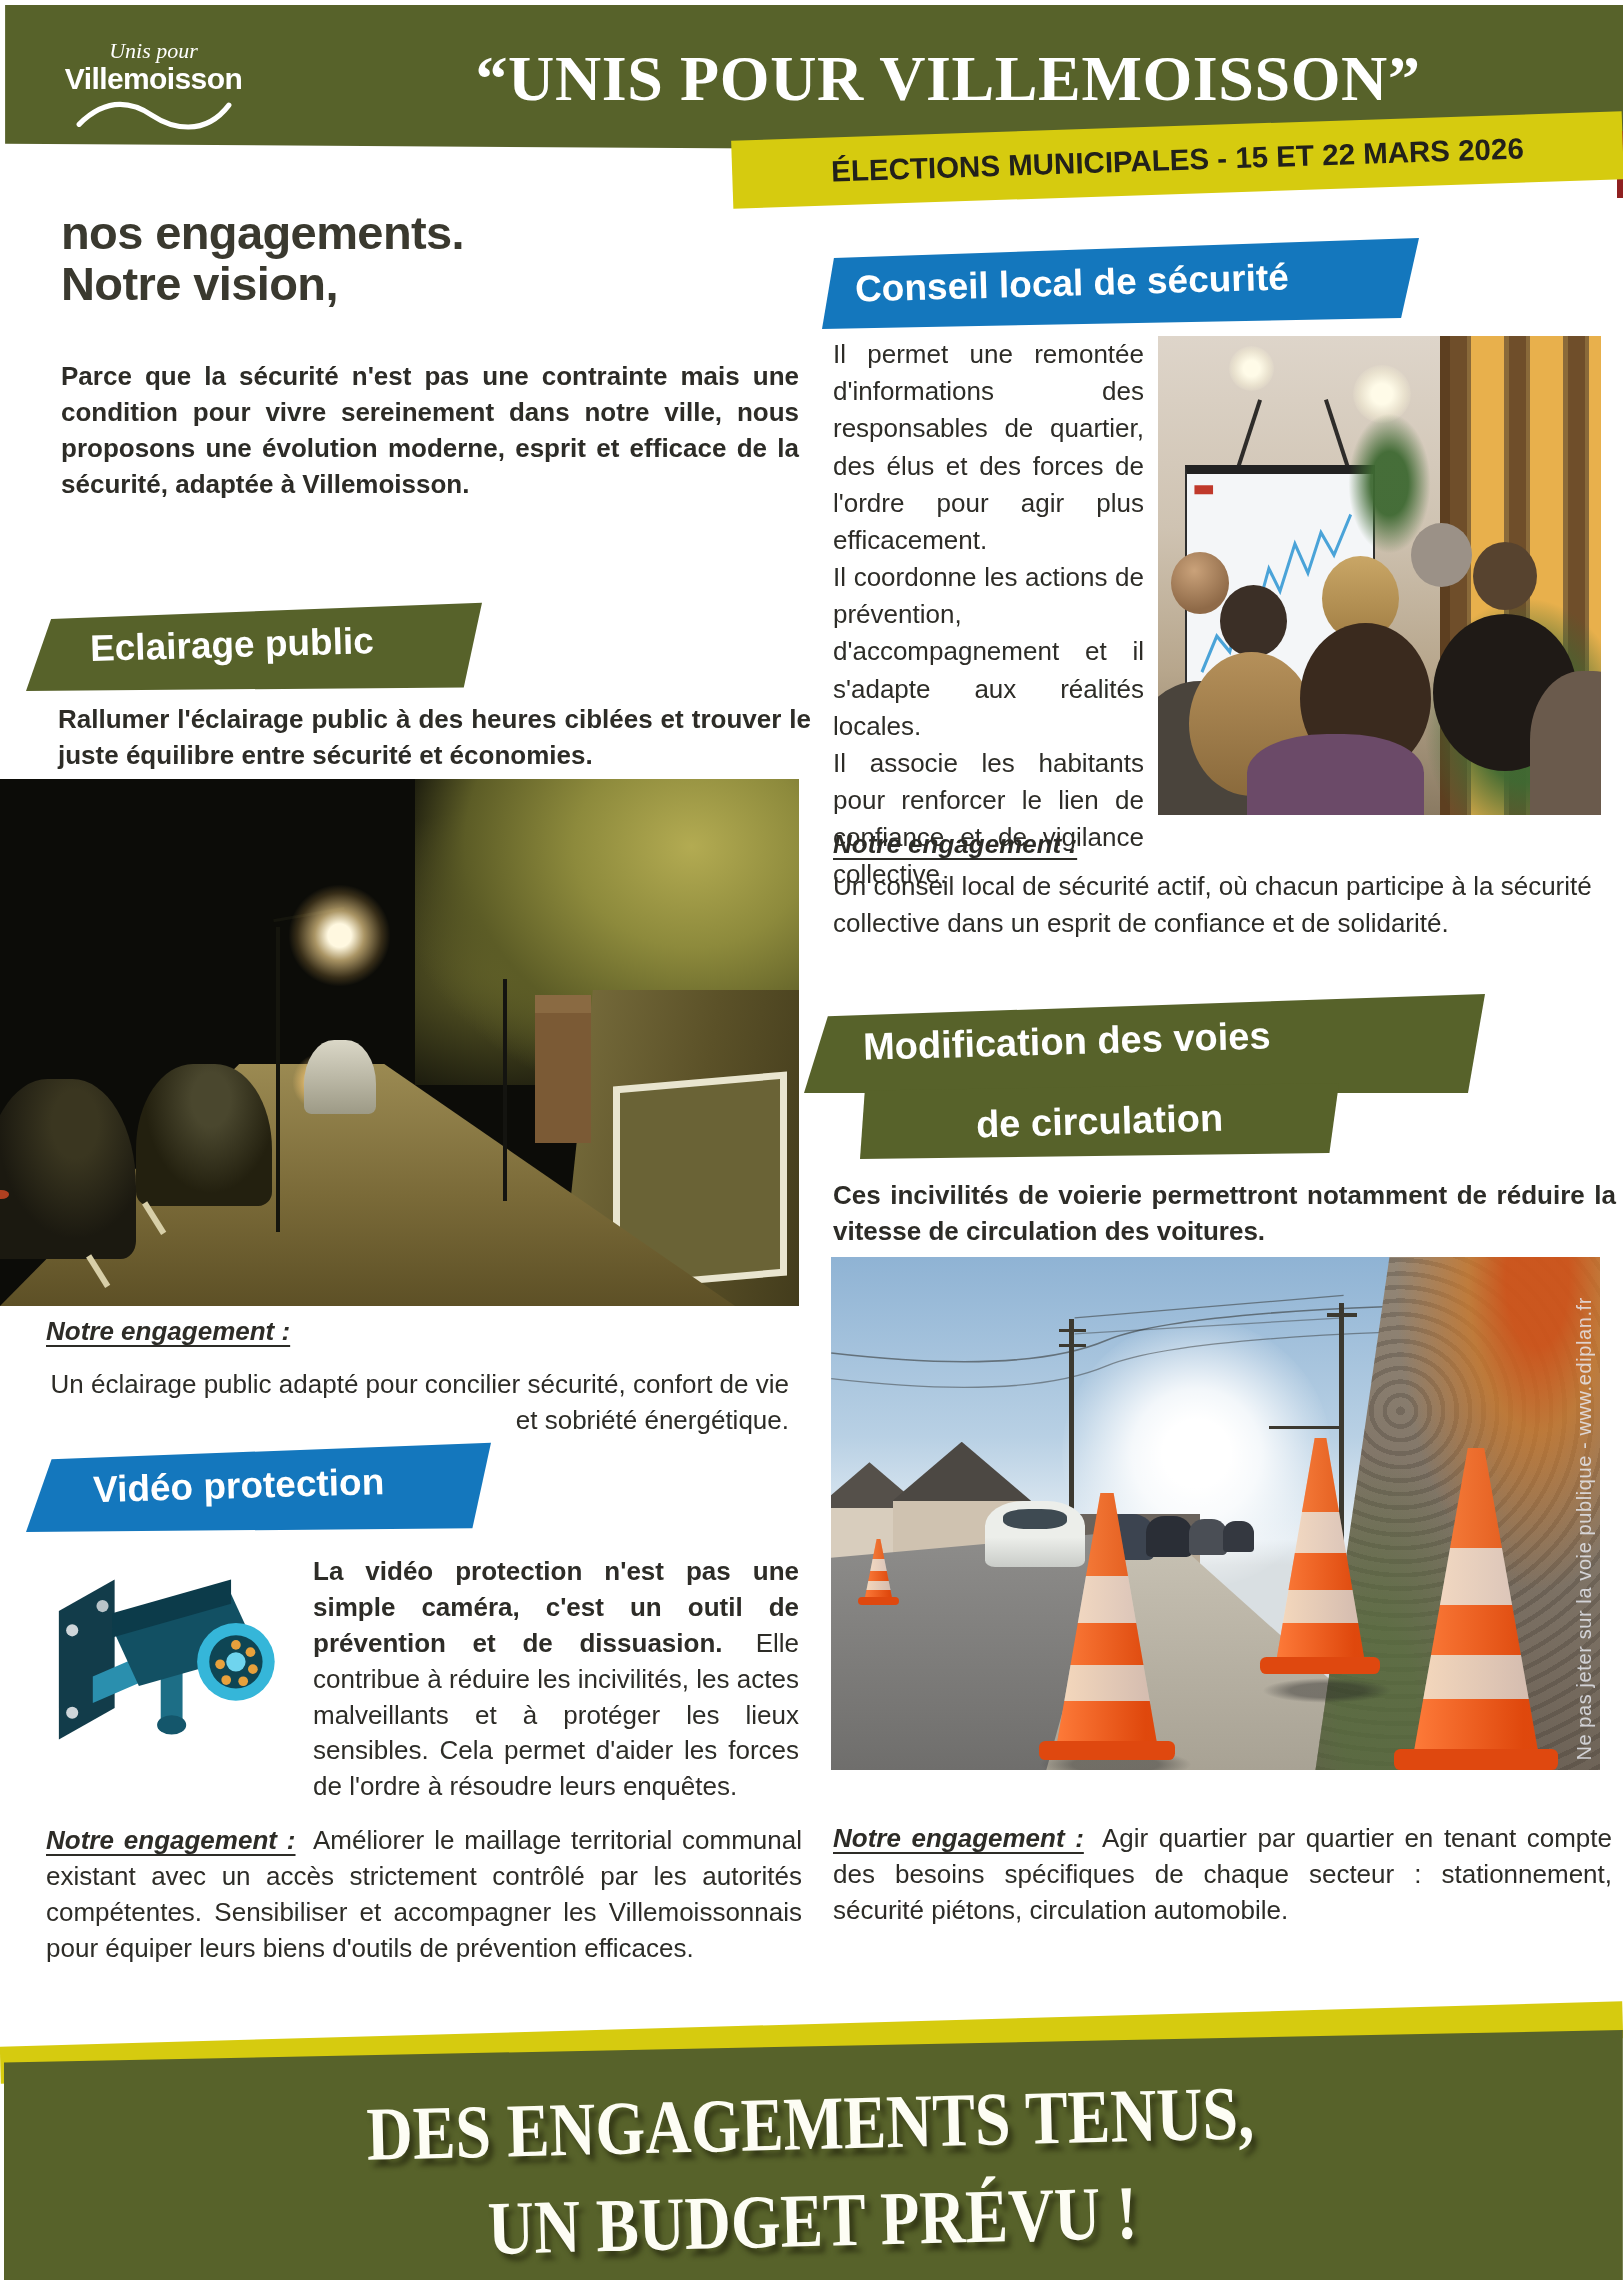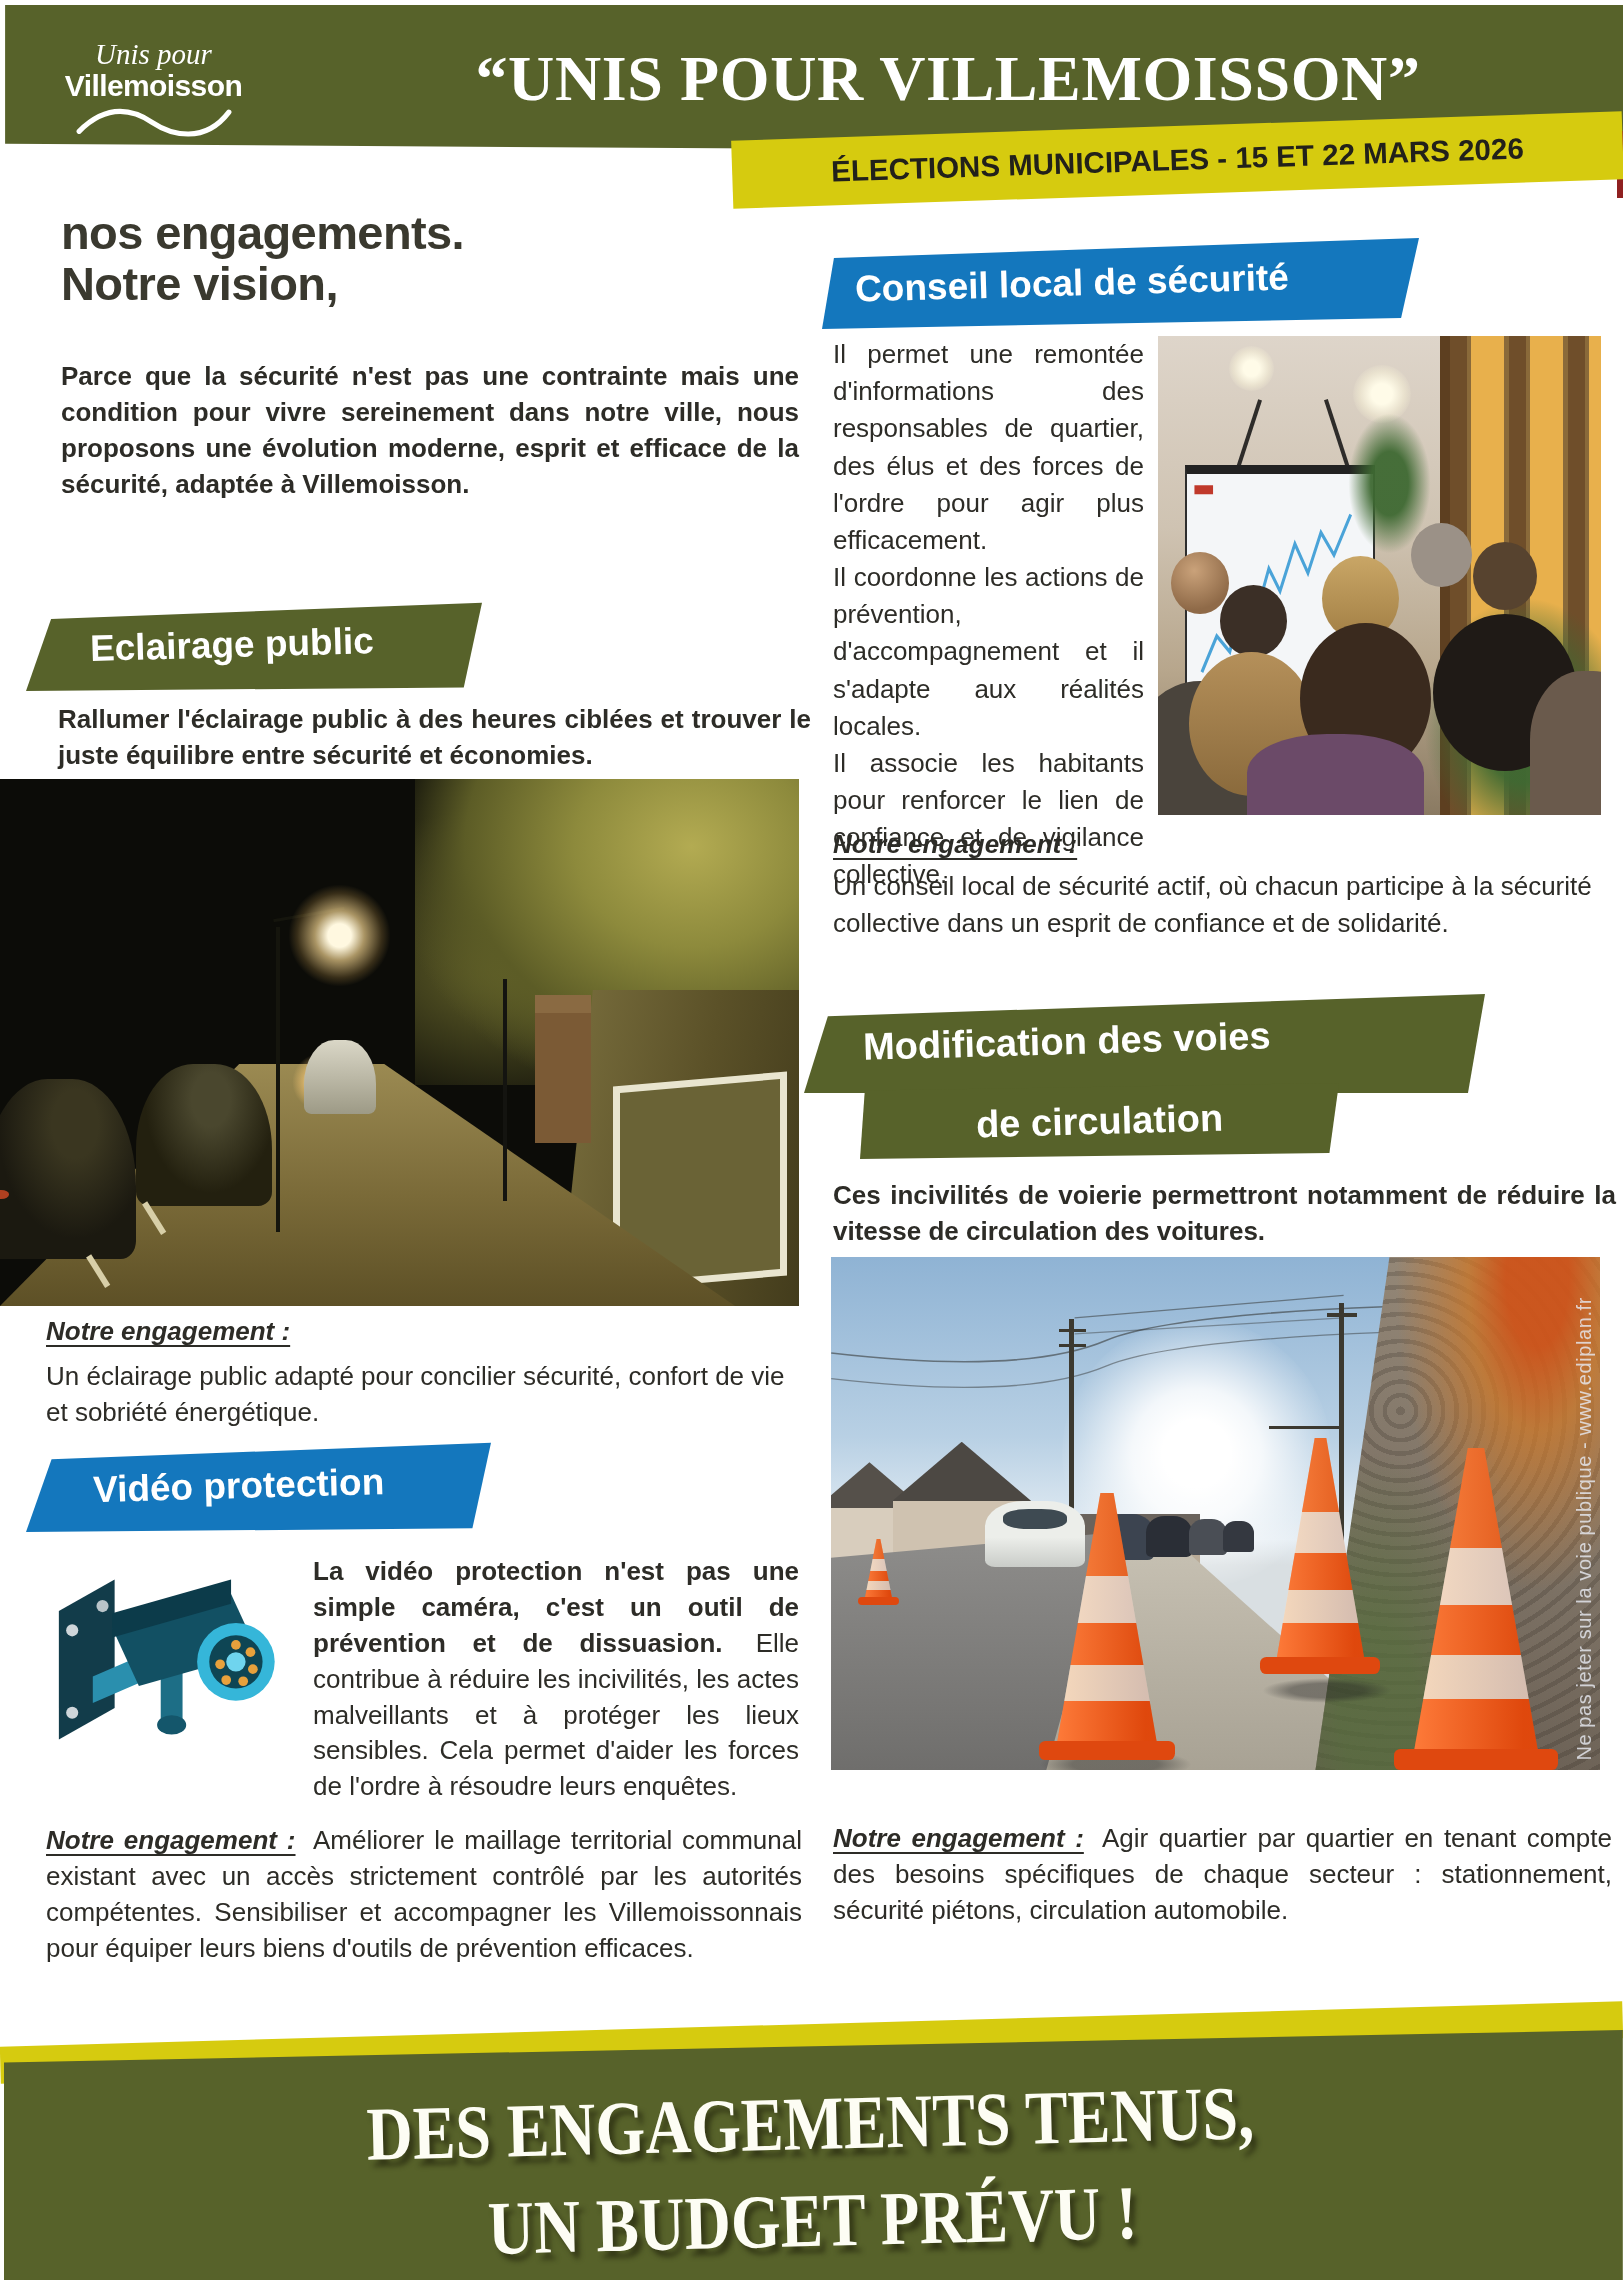--- a/index.html
+++ b/index.html
@@ -2,21 +2,21 @@
 <html style="font-size:10.3px"><head>
 <meta charset="utf-8">
 <style>
   html,body{margin:0;padding:0;background:#ffffff;}
   .page{position:relative;width:1623px;height:2284px;background:#ffffff;overflow:hidden;
         font-family:"Liberation Sans",sans-serif;color:#2d2c27;}
   
   .hdr{position:absolute;left:5.1px;top:5.1px;width:1618px;height:149px;background:#57622a;
        clip-path:polygon(0 0,100% 0,100% 100%,0 93%);}
   .logo{position:absolute;left:51px;top:40px;width:205px;text-align:center;color:#fff;}
-  .logo-top{font-family:"Liberation Serif",serif;font-style:italic;font-size:29px;line-height:1;}
+  .logo-top{font-family:"Liberation Serif",serif;font-style:italic;font-size:22px;line-height:1;}
   .logo-bottom{font-weight:bold;font-size:30px;letter-spacing:-0.6px;line-height:1.1;}
   .logo-wave{margin-top:1.3px;}
   .hdr-title{position:absolute;left:320px;top:42px;width:1256px;text-align:center;color:#fff;
        font-family:"Liberation Serif",serif;font-weight:bold;font-size:64px;letter-spacing:0.6px;}
   .red-sliver{position:absolute;right:0;top:131px;width:5.8px;height:67px;background:#8f2020;}
   .election{position:absolute;left:732px;top:126px;width:891px;height:68px;background:#d6cb0f;
        transform:rotate(-1.9deg);display:flex;align-items:center;justify-content:center;}
   .election span{font-weight:bold;font-size:29.5px;color:#22211a;letter-spacing:0px;}
   
   .h1{position:absolute;left:61px;top:208px;font-size:47px;font-weight:bold;color:#3a392f;
@@ -171,21 +171,21 @@
         <div class="tl"></div>
       </div>
     <div class="np-car np-car2"></div>
     <div class="np-car np-car3"></div>
     <div class="np-dash" style="left:10%;bottom:6%;"></div>
     <div class="np-dash" style="left:17%;bottom:16%;"></div>
   </div>
 
   <div class="abs body-text" style="left:46px;top:1314px;width:743px;">
     <div class="eng-label">Notre engagement :</div>
-    <div style="margin-top:9px;text-align:left;">Un éclairage public adapté pour concilier sécurité, confort de vie et sobriété énergétique.</div>
+    <div style="margin-top:17px;text-align:right;">Un éclairage public adapté pour concilier sécurité, confort de vie et sobriété énergétique.</div>
   </div>
 
   <div class="banner b-blue clipA" style="left:26px;top:1441px;width:465px;height:91px;">
     <span class="bt" style="font-size:37px;padding-left:67px;">Vidéo protection</span>
   </div>
 
   <div class="abs body-text" style="left:46px;top:1554px;width:753px;">
     <span class="cam-wrap">
       <svg width="244" height="211" viewBox="0 0 200 174">
         <polygon points="10,42 56,16 56,122 10,148" fill="#123c4a"></polygon>

